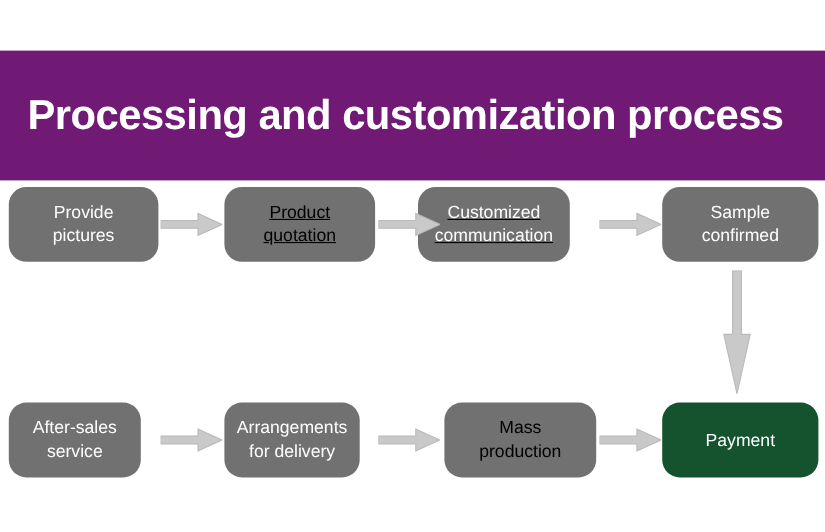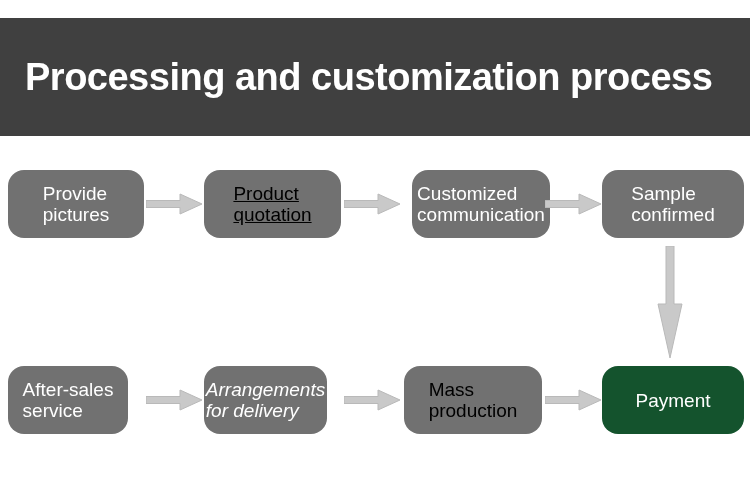--- a/index.html
+++ b/index.html
@@ -35,46 +35,47 @@
   .node {
     position: absolute;
     height: 68px;
     border-radius: 16px;
     display: flex;
     align-items: center;
     justify-content: center;
   }
   .node-label {
     white-space: pre-line;
-    font-size: 19px;
+    text-align: center;
+    font-size: 16px;
     line-height: 21px;
   }
   .arrow {
     position: absolute;
     display: block;
   }
 </style>
 </head>
 <body>
 
 <div class="page" style="background-color: rgb(255, 255, 255);">
 
-  <header class="banner" style="background-color: #404040;">
+  <header class="banner" style="background-color: #701a75; margin-top: 28px;">
     <h1 class="title" style="color: rgb(255, 255, 255);">Processing and customization process</h1>
   </header>
 
   <div class="node" style="left: 8px; top: 170px; width: 136px; background-color: rgb(113, 113, 113);">
     <span class="node-label" style="color: rgb(255, 255, 255);">Provide
 pictures</span>
   </div>
   <div class="node" style="left: 204px; top: 170px; width: 137px; background-color: rgb(113, 113, 113);">
     <span class="node-label" style="color: #000000; text-decoration: underline;">Product
 quotation</span>
   </div>
-  <div class="node" style="left: 412px; top: 170px; width: 138px; background-color: rgb(113, 113, 113);">
+  <div class="node" style="left: 380px; top: 170px; width: 138px; background-color: rgb(113, 113, 113); text-decoration: underline;">
     <span class="node-label" style="color: rgb(255, 255, 255);">Customized
 communication</span>
   </div>
   <div class="node" style="left: 602px; top: 170px; width: 142px; background-color: rgb(113, 113, 113);">
     <span class="node-label" style="color: #ffffff;">Sample
 confirmed</span>
   </div>
 
   <svg class="arrow" style="left:146px; top:192px;" width="56" height="24" viewBox="0 0 56 24">
     <polygon points="0,8.5 34,8.5 34,2 56,12 34,22 34,15.5 0,15.5" stroke-width="1" fill="#c9c9c9" stroke="#b9b9b9"></polygon>
@@ -87,21 +88,21 @@
   </svg>
 
   <svg class="arrow" style="left:657px; top:246px;" width="26" height="112" viewBox="0 0 26 112">
     <polygon points="9,0 17,0 17,58 25,58 13,112 1,58 9,58" stroke-width="1" fill="#c9c9c9" stroke="#b9b9b9"></polygon>
   </svg>
 
   <div class="node" style="left: 8px; top: 366px; width: 120px; background-color: rgb(113, 113, 113);">
     <span class="node-label" style="color: rgb(255, 255, 255);">After-sales
 service</span>
   </div>
-  <div class="node" style="left: 204px; top: 366px; width: 123px; background-color: rgb(113, 113, 113); font-style: italic;">
+  <div class="node" style="left: 204px; top: 366px; width: 123px; background-color: rgb(113, 113, 113);">
     <span class="node-label" style="color: rgb(255, 255, 255);">Arrangements
 for delivery</span>
   </div>
   <div class="node" style="left: 404px; top: 366px; width: 138px; background-color: rgb(113, 113, 113);">
     <span class="node-label" style="color: #000000;">Mass
 production</span>
   </div>
   <div class="node" style="left: 602px; top: 366px; width: 142px; background-color: #14532d;">
     <span class="node-label" style="color: rgb(255, 255, 255);">Payment</span>
   </div>

